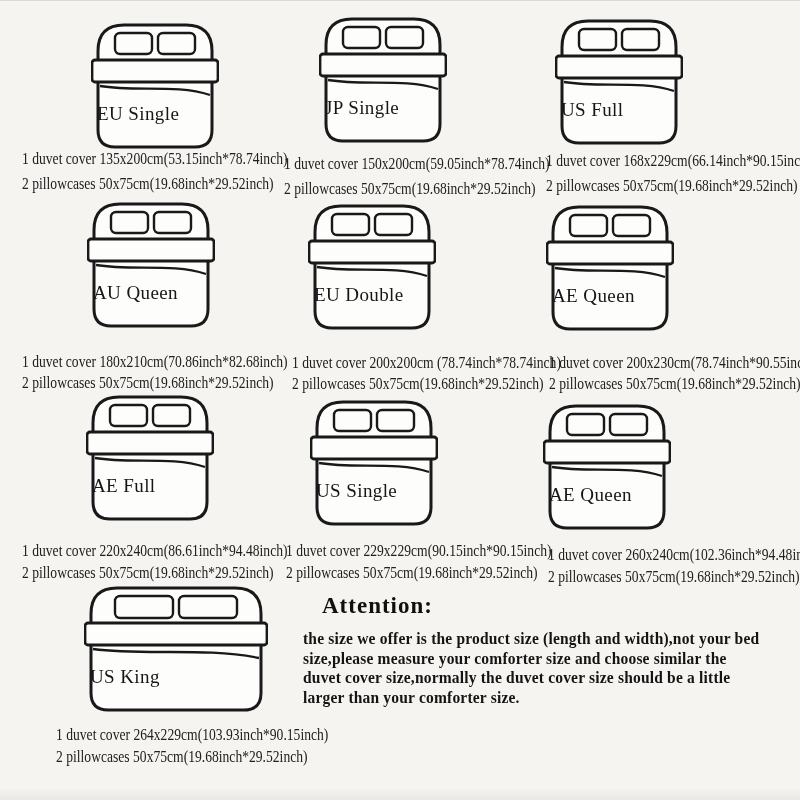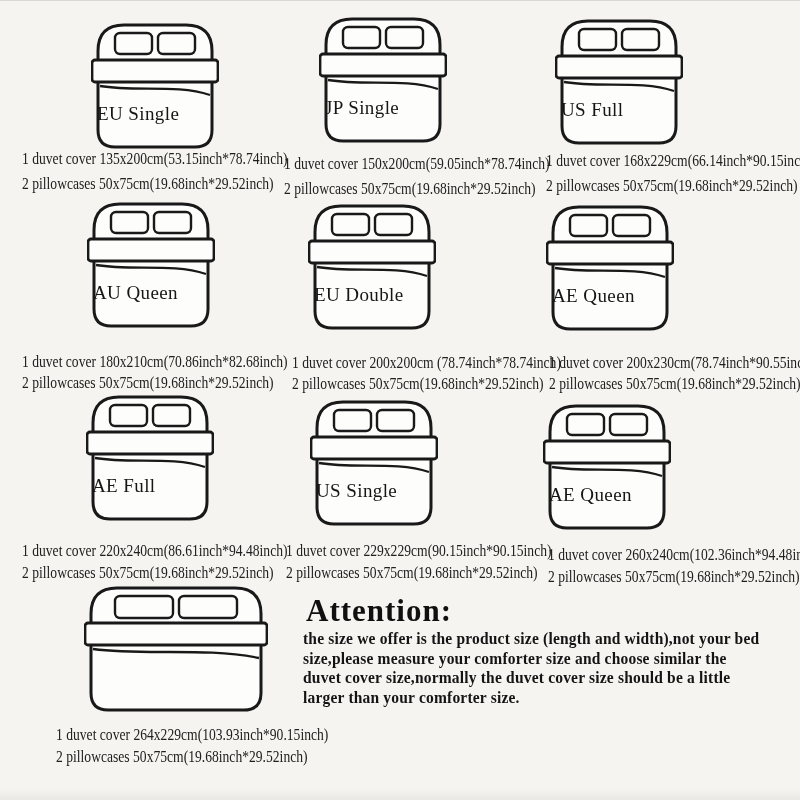--- a/index.html
+++ b/index.html
@@ -28,22 +28,22 @@
   }
   .spec {
     position:absolute; font-size:16px; white-space:nowrap; color:#202020;
     transform:scaleX(.85); transform-origin:0 0;
   }
   .spec div { height:16px; line-height:16px; }
   .g25 div:first-child { margin-bottom:9px; }
   .g21 div:first-child { margin-bottom:5px; }
   .g22 div:first-child { margin-bottom:6px; }
   .attn-head {
-    position:absolute; left:306px; top:593px;
-    font-size:31px; font-weight:bold; letter-spacing:1px; color:#101010;
+    position:absolute; left:322px; top:593px;
+    font-size:23px; font-weight:bold; letter-spacing:1px; color:#101010;
   }
   .attn-body {
     position:absolute; left:303px; top:629px;
     font-size:16.5px; font-weight:bold; letter-spacing:.2px;
     line-height:19.6px; white-space:nowrap; color:#141414;
     transform:scaleX(.94); transform-origin:0 0;
   }
 </style>
 </head>
 <body>
@@ -148,20 +148,21 @@
 </div>
 
 <div class="bed-card" style="left:84px;top:583px">
   <svg width="184" height="132" viewBox="0 0 184 132">
     <path d="M33,5 H151 Q177,5 177,31 V110 Q177,127 160,127 H24 Q7,127 7,110 V31 Q7,5 33,5 Z" fill="#fdfdfc" stroke="#191919" stroke-width="3"></path>
     <rect x="31" y="13" width="58" height="22" rx="5" fill="#fdfdfc" stroke="#191919" stroke-width="2.4"></rect>
     <rect x="95" y="13" width="58" height="22" rx="5" fill="#fdfdfc" stroke="#191919" stroke-width="2.4"></rect>
     <rect x="1" y="40" width="182" height="22" rx="3" fill="#fdfdfc" stroke="#191919" stroke-width="2.8"></rect>
     <path d="M9,66 C60,73 120,64 175,75" fill="none" stroke="#191919" stroke-width="2.3"></path>
   </svg>
+  <div class="bed-label">US King</div>
 </div>
 
 <div class="spec g25" style="left:22px;top:151px">
   <div>1 duvet cover 135x200cm(53.15inch*78.74inch)</div>
   <div>2 pillowcases 50x75cm(19.68inch*29.52inch)</div>
 </div>
 <div class="spec g25" style="left:284px;top:156px">
   <div>1 duvet cover 150x200cm(59.05inch*78.74inch)</div>
   <div>2 pillowcases 50x75cm(19.68inch*29.52inch)</div>
 </div>

